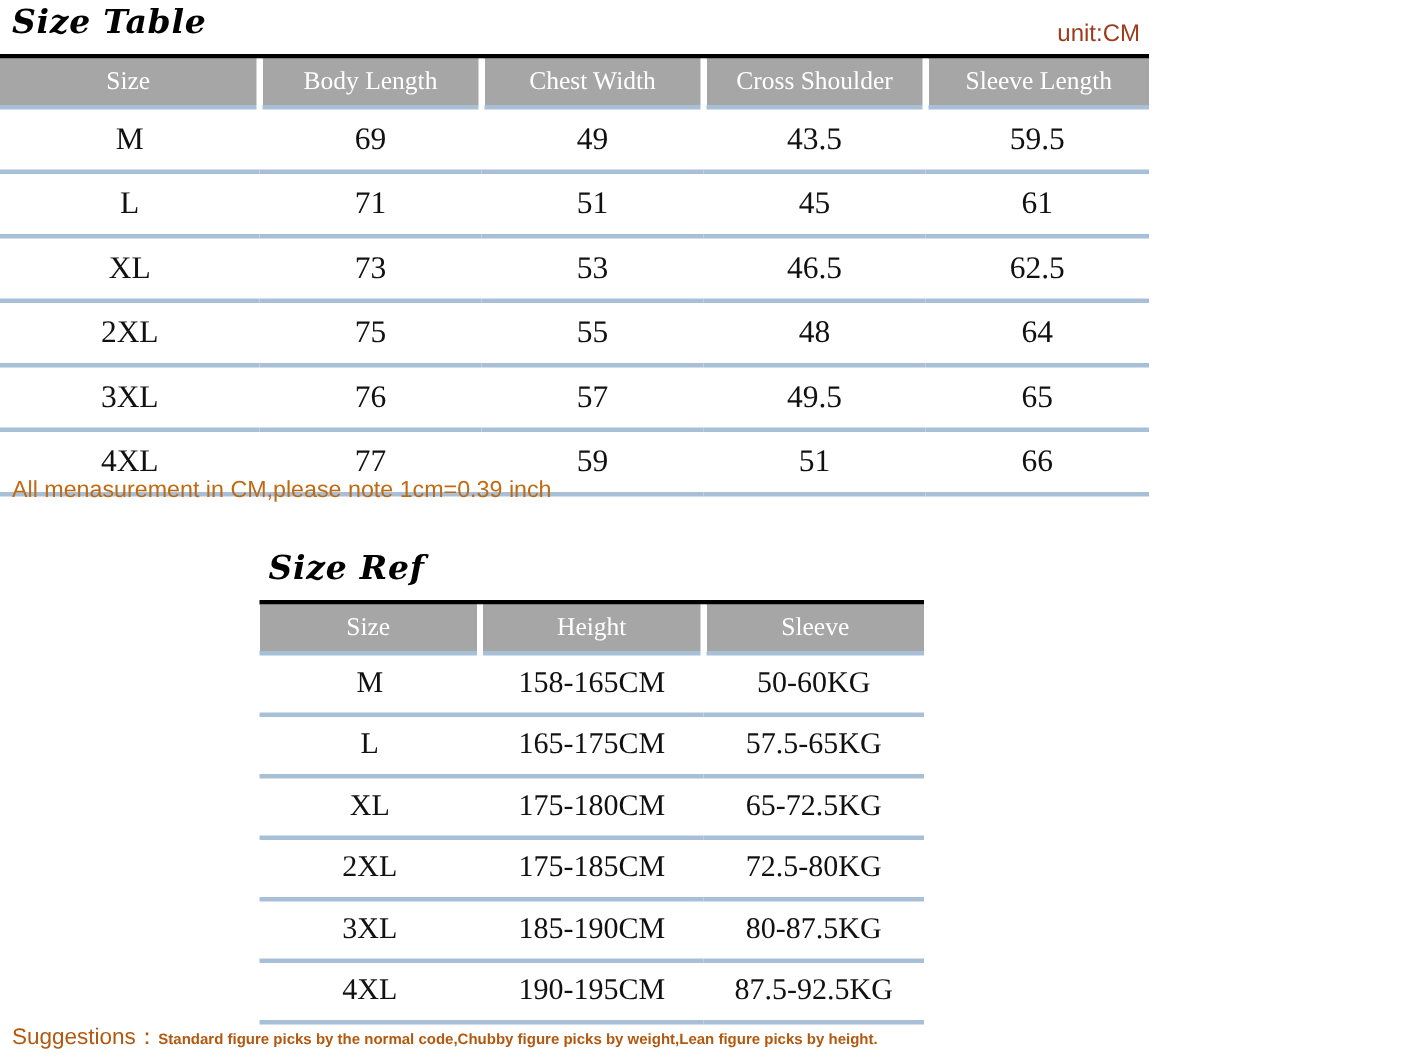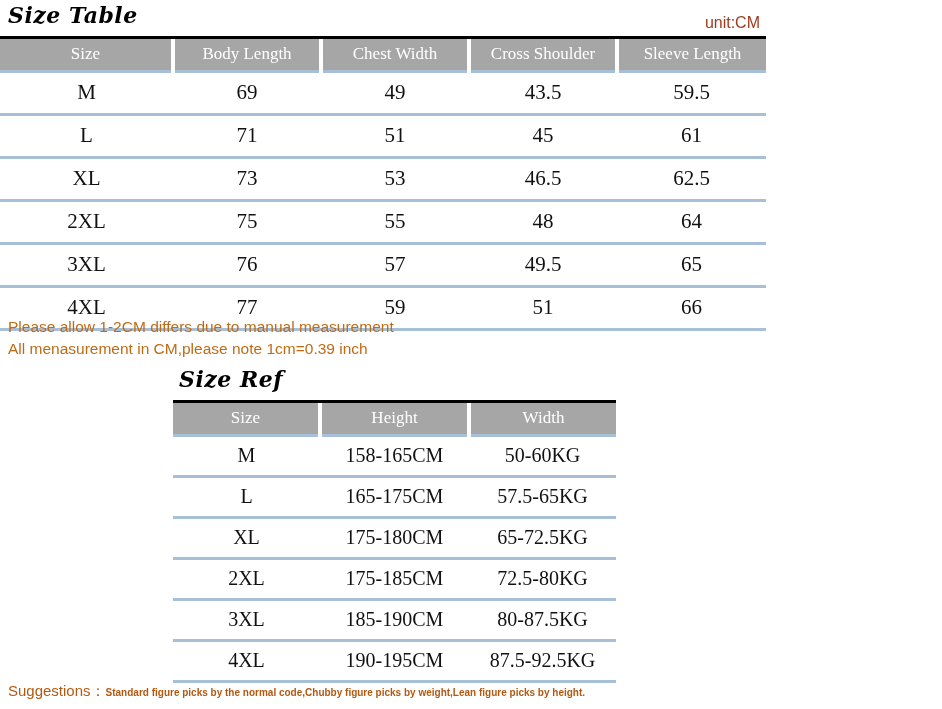--- a/index.html
+++ b/index.html
@@ -191,42 +191,41 @@
         <td>77</td>
         <td>59</td>
         <td>51</td>
         <td>66</td>
       </tr>
     </tbody>
   </table>
 </div>
 
 <div class="notes">
-  <div>Please allow 1-2CM differs due to manual measurement</div>
   <div>All menasurement in CM,please note 1cm=0.39 inch</div>
 </div>
 
 <div class="table-block" id="table-ref">
 
   <div class="title-row">
     <span class="script-title">Size Ref</span>
   </div>
   <div class="title-rule"></div>
 
   <table class="sz">
     <colgroup>
       <col style="width:147px">
       <col style="width:149px">
       <col style="width:147px">
     </colgroup>
     <thead>
       <tr>
         <th>Size</th>
         <th>Height</th>
-        <th>Width</th>
+        <th>Sleeve</th>
       </tr>
     </thead>
     <tbody>
       <tr>
         <td>M</td>
         <td>158-165CM</td>
         <td>50-60KG</td>
       </tr>
       <tr>
         <td>L</td>

